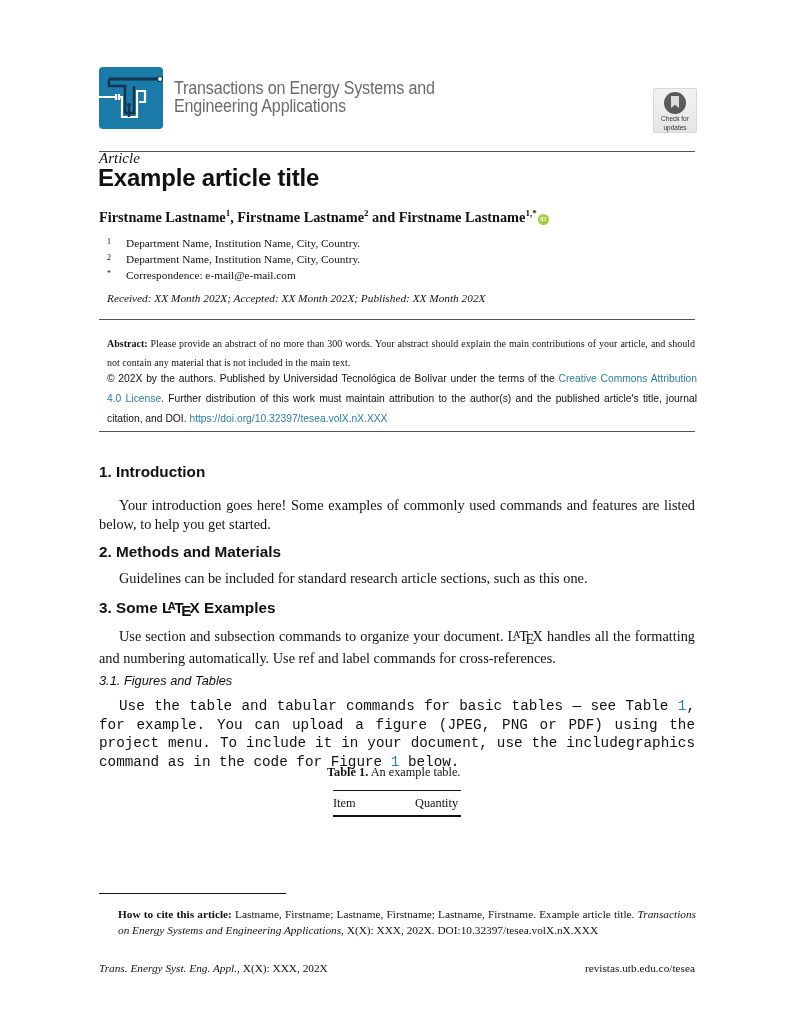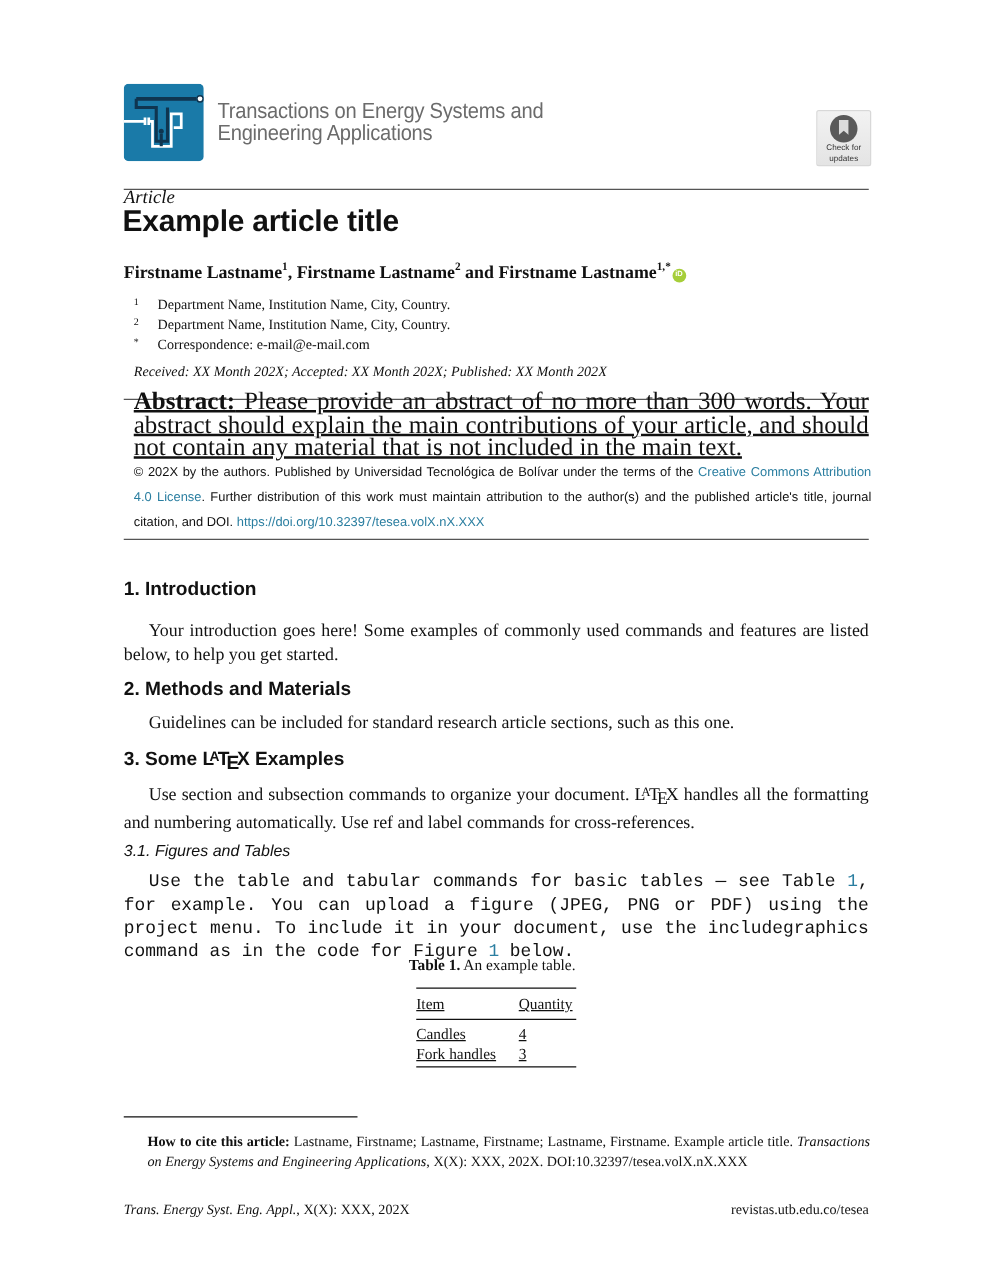--- a/index.html
+++ b/index.html
@@ -27,21 +27,21 @@
   .orcid { display:inline-block; width:11px; height:11px; border-radius:50%; background:#a6ce39; color:#fff; font-size:6px; line-height:11px; text-align:center; font-family:"Liberation Sans", sans-serif; font-weight:bold; vertical-align:1px; margin-left:1px; }
 
   .affil { left:99px; font-size:11.3px; white-space:nowrap; }
   .affil .mk { display:inline-block; width:27px; font-size:8px; vertical-align:3px; padding-left:8px; box-sizing:border-box; }
   #affil-1 { top:237px; }
   #affil-2 { top:253px; }
   #affil-3 { top:269px; }
   #dates { left:107px; top:292px; font-size:11.3px; font-style:italic; }
 
   #abstract-rule-top { left:99px; top:319px; width:596px; height:1px; background:#555; }
-  #abstract { left:107px; top:312px; width:588px; font-size:20px; line-height:18.5px; text-align:justify;text-decoration:underline; }
+  #abstract { left:107px; top:335px; width:588px; font-size:10px; line-height:18.5px; text-align:justify; }
   #license { left:107px; top:369px; width:590px; font-size:10.3px; line-height:20.2px; text-align:justify; }
   #abstract-rule-bottom { left:99px; top:431px; width:596px; height:1px; background:#555; }
 
   .sec-head { left:99px; font-family:"Liberation Sans", sans-serif; font-weight:bold; font-size:15.3px; }
   .para { left:99px; width:596px; font-size:14.3px; line-height:18.5px; text-align:justify; text-indent:20px; }
   #sec1-title { top:463px; }
   #sec1-body { top:496px; }
   #sec2-title { top:543px; }
   #sec2-body { top:569px; }
   #sec3-title { top:599px; }
@@ -51,21 +51,21 @@
 
   .latex { font-family:inherit; }
   .latex .a { font-size:0.72em; vertical-align:0.28em; margin-left:-0.33em; margin-right:-0.12em; }
   .latex .e { vertical-align:-0.22em; margin-left:-0.16em; margin-right:-0.12em; }
 
   #table-caption { left:327px; top:765px; font-size:12.3px; white-space:nowrap; }
   #table-caption b { font-weight:bold; }
   #table-box { left:333px; top:790px; width:128px; font-size:12.3px; }
   #table-box .rule-thick { height:1.3px; background:#111; }
   #table-box .rule-thin { height:0.8px; background:#111; }
-  #table-box .row { display:flex; height:16px; line-height:16px;text-decoration:underline; }
+  #table-box .row { display:flex; height:16px; line-height:16px; }
   #table-box .c1 { width:82px; }
   #table-box .c2 { flex:1; }
   #table-box .hdr { margin:4px 0 4px; }
   #table-box .body-rows { margin:3px 0 2px; }
 
   #footnote-rule { left:99px; top:893px; width:187px; height:1px; background:#111; }
   #cite { left:118px; top:907px; width:578px; font-size:11.3px; line-height:15.5px; text-align:justify; }
   #cite b { font-weight:bold; }
 
   #footer-left { left:99px; top:962px; font-size:11.3px; }
@@ -134,30 +134,20 @@
 <div class="abs serif para" id="sub31-body"><span>Use the table and tabular commands for basic tables — see Table </span><a class="link">1</a><span>, for example. You can upload a figure (JPEG, PNG or PDF) using the project menu. To include it in your document, use the includegraphics command as in the code for Figure </span><a class="link">1</a><span> below.</span></div>
 
 <div class="abs serif" id="table-caption"><b>Table 1.</b><span> An example table.</span></div>
 <div class="abs serif" id="table-box">
   <div class="rule-thick"></div>
   <div class="row hdr">
     <div class="c1">Item</div>
     <div class="c2">Quantity</div>
   </div>
   <div class="rule-thin"></div>
-  <div class="body-rows">
-    <div class="row">
-      <div class="c1">Candles</div>
-      <div class="c2">4</div>
-    </div>
-    <div class="row">
-      <div class="c1">Fork handles</div>
-      <div class="c2">3</div>
-    </div>
-  </div>
   <div class="rule-thick"></div>
 </div>
 
 <div class="abs" id="footnote-rule"></div>
 <div class="abs serif" id="cite"><b>How to cite this article:</b><span> Lastname, Firstname; Lastname, Firstname; Lastname, Firstname. Example article title. </span><i>Transactions on Energy Systems and Engineering Applications</i><span>, X(X): XXX, 202X. DOI:10.32397/tesea.volX.nX.XXX</span></div>
 
 <div class="abs serif" id="footer-left"><i>Trans. Energy Syst. Eng. Appl.</i><span>, X(X): XXX, 202X</span></div>
 <div class="abs serif" id="footer-right">revistas.utb.edu.co/tesea</div>
 
 </body></html>

